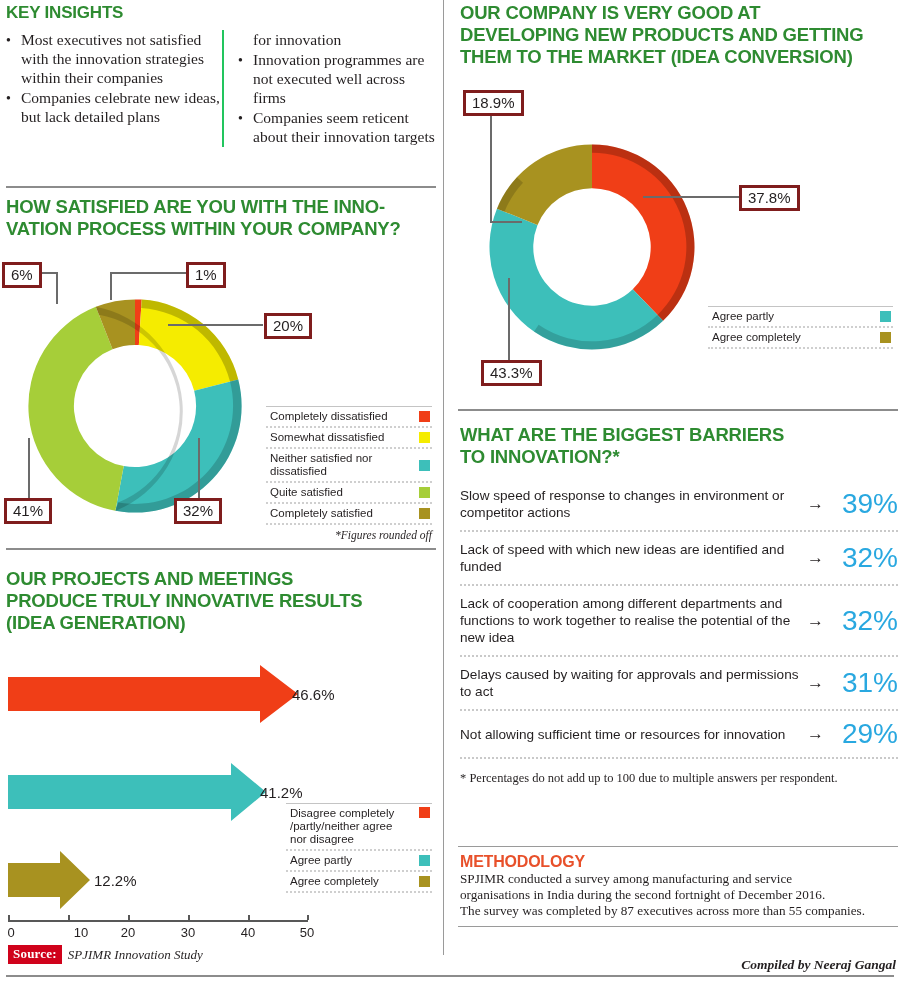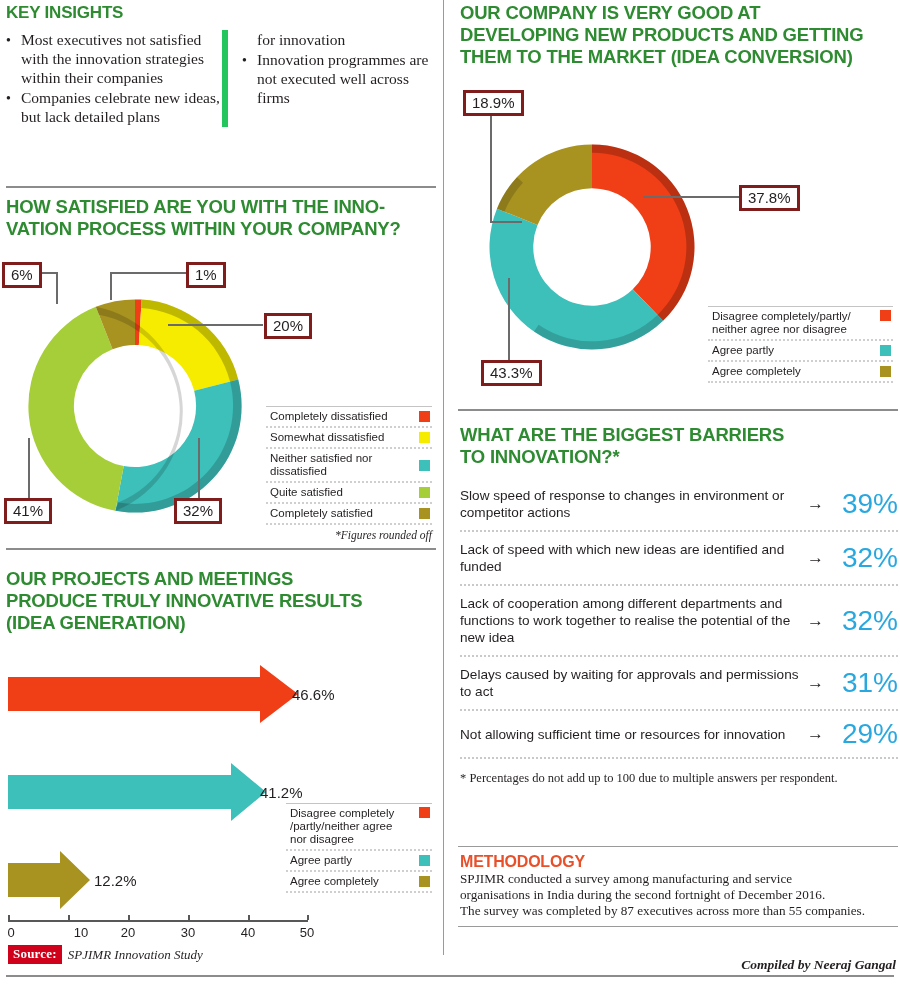--- a/index.html
+++ b/index.html
@@ -31,21 +31,21 @@
   }
 
   .hr-thick { height: 2px; background: #8c8c8c; width: 100%; }
   .hr-thin  { height: 1px; background: #9a9a9a; width: 100%; }
 
   
   #key-insights { position: absolute; left: 6px; top: 2px; width: 432px; }
   #key-insights h2 { font-size: 17px; }
   .ki-cols { display: flex; margin-top: 6px; }
   .ki-col { width: 50%; position: relative; }
-  .ki-col.right { padding-left: 14px; border-left: 6px solid #22c55e; }
+  .ki-col.right { padding-left: 14px; border-left: 2px solid #22c55e; }
   .ki-col ul { list-style: none; }
   .ki-col li, .ki-cont {
     font-family: "Liberation Serif", serif;
     font-size: 15.5px; line-height: 19px;
     padding-left: 15px; position: relative; margin-bottom: 1px;
   }
   .ki-col li::before {
     content: "\25CF"; position: absolute; left: 0; top: 0;
     font-size: 8px; line-height: 20px;
   }
@@ -133,20 +133,21 @@
         <div class="ki-col">
           <ul>
             <li>Most executives not satisfied with the innovation strategies within their companies</li>
             <li>Companies celebrate new ideas, but lack detailed plans</li>
           </ul>
         </div>
         <div class="ki-col right">
           <div class="ki-cont">for innovation</div>
           <ul>
             <li>Innovation programmes are not executed well across firms</li>
+            <li>Companies seem reticent about their innovation targets</li>
           </ul>
         </div>
       </div>
     </div>
 
     <div class="hr-thick" style="position:absolute;left:6px;top:186px;width:430px;"></div>
 
     <div style="position:absolute;left:6px;top:196px;width:432px;">
       <h2 class="sec-title">
         <span>HOW SATISFIED ARE YOU WITH THE INNO-</span><br>
@@ -315,24 +316,20 @@
       <div class="callout" style="left:8px;top:2px;">18.9%</div>
 
       <div class="leader" style="left:188px;top:108px;width:96px;height:1.5px;"></div>
       <div class="callout" style="left:284px;top:97px;">37.8%</div>
 
       <div class="leader" style="left:53px;top:190px;width:1.5px;height:85px;"></div>
       <div class="callout" style="left:26px;top:272px;">43.3%</div>
 
       <div class="legend" style="position:absolute;left:253px;top:218px;width:185px;">
         <div class="legend-row">
-          <span class="legend-label">Disagree completely/partly/<br>neither agree nor disagree</span>
-          <span class="swatch" style="background:#f03e17;align-self:flex-start"></span>
-        </div>
-        <div class="legend-row">
           <span class="legend-label">Agree partly</span>
           <span class="swatch" style="background:#3dbfba"></span>
         </div>
         <div class="legend-row">
           <span class="legend-label">Agree completely</span>
           <span class="swatch" style="background:#a89220"></span>
         </div>
       </div>
     </div>
 

